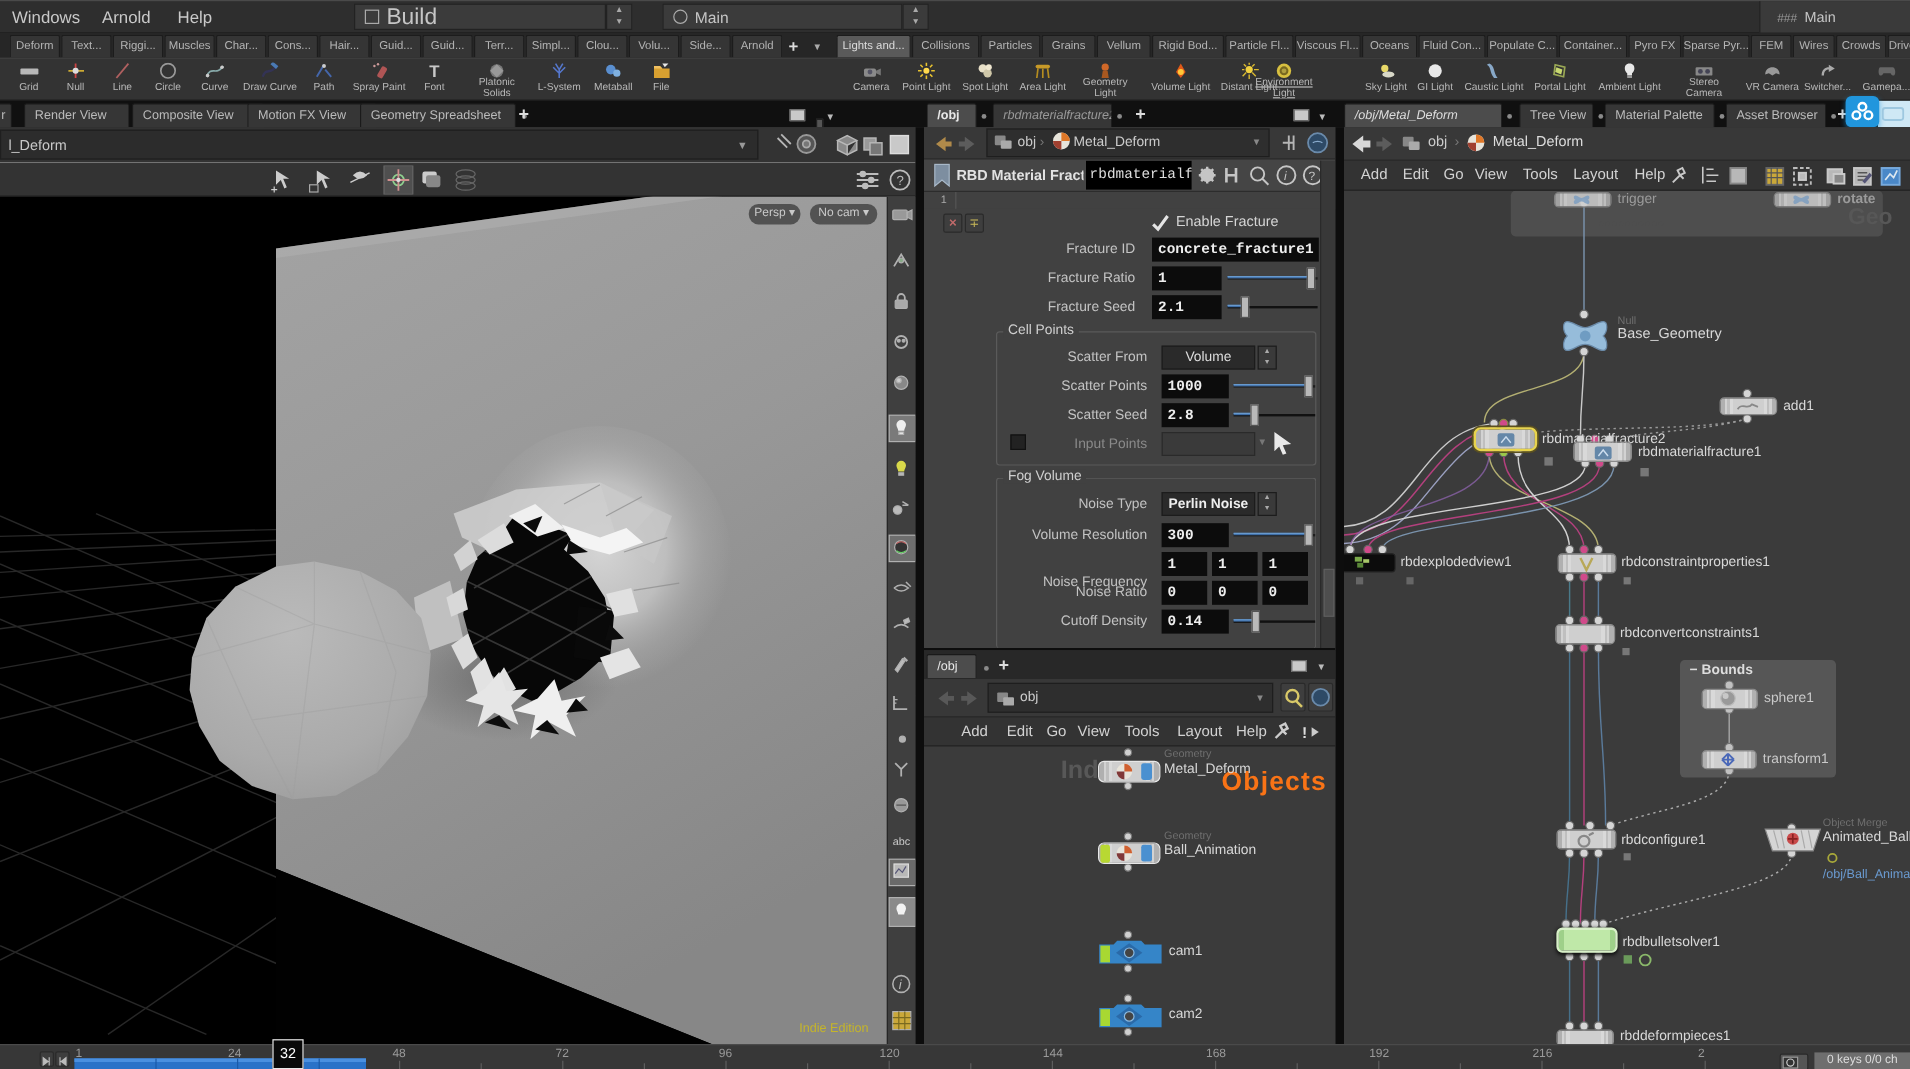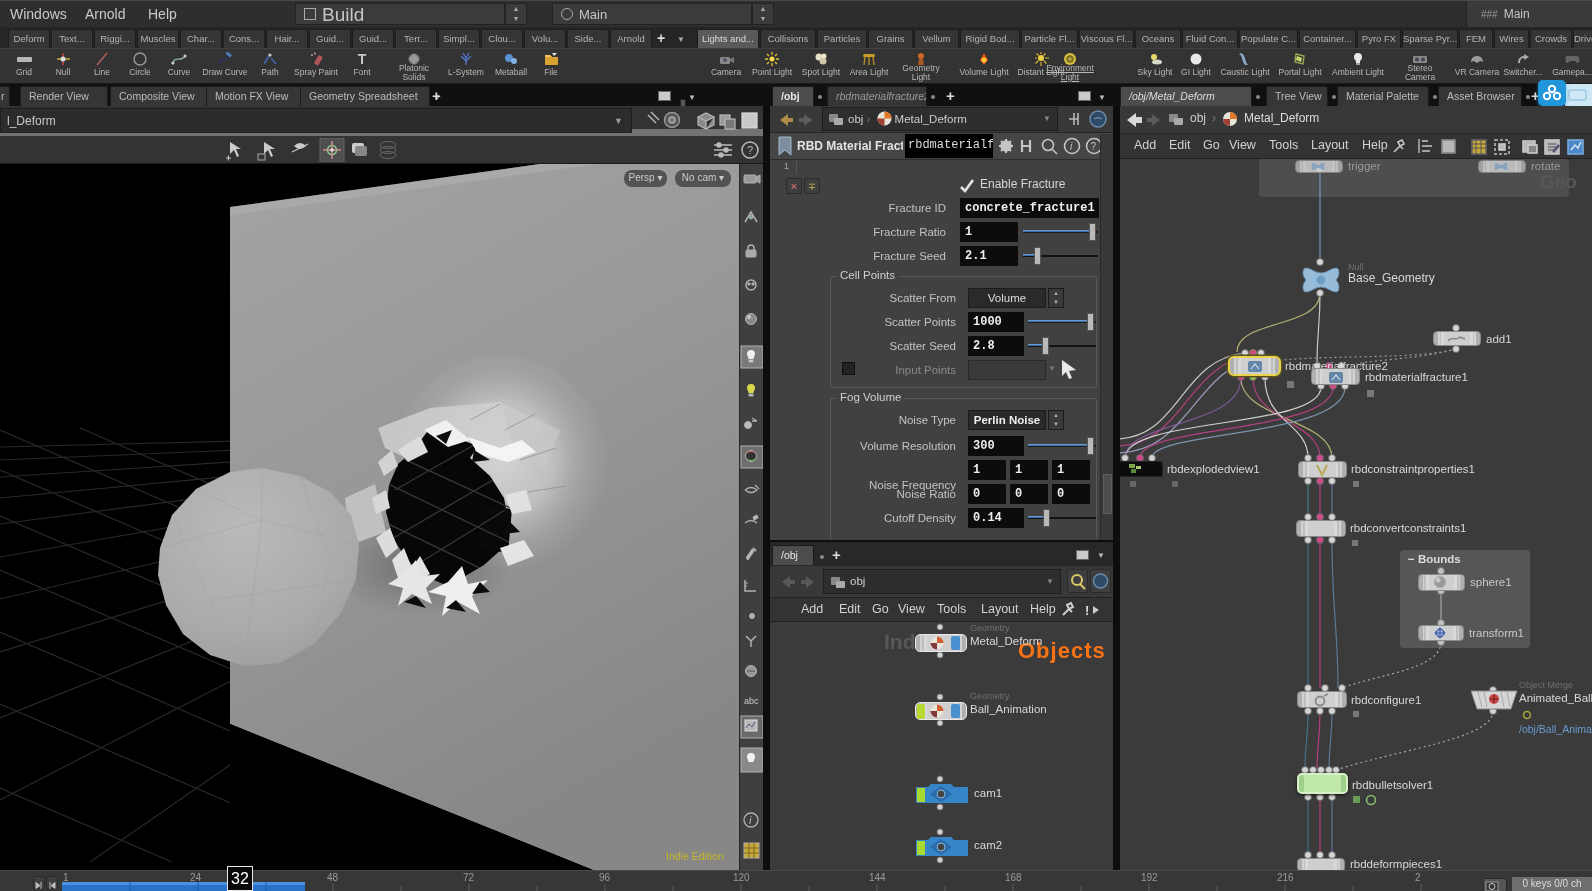--- a/index.html
+++ b/index.html
@@ -332,21 +332,21 @@
           <circle cx="14" cy="9" r="3.2" fill="none" stroke="#fff" stroke-width="2"></circle>
           <circle cx="9" cy="16" r="3.2" fill="none" stroke="#fff" stroke-width="2"></circle>
           <circle cx="19" cy="16" r="3.2" fill="none" stroke="#fff" stroke-width="2"></circle>
         </svg></div>
 <div class="abs" style="left:1568px;top:88px;width:20px;height:14px;"><svg width="20" height="14">
           <rect x="1" y="2" width="17" height="10" rx="2" fill="none" stroke="#9ec8e0" stroke-width="1.5"></rect>
         </svg></div>
 </div>
 <div id="viewport" class="abs" style="left:0;top:106px;width:763px;height:764px;background:#333;">
 
- <div class="abs" style="left:0;top:0;width:763px;height:30px;background:#333;border-bottom:7px solid #737373;">
+ <div class="abs" style="left:0;top:0;width:763px;height:30px;background:#333;border-bottom:1px solid #737373;">
   <div class="abs" style="left:0;top:2px;width:632px;height:25px;background:#2c2c2c;border:1px solid #1f1f1f;color:#c8c8c8;font-size:12px;line-height:24px;"><span style="margin-left:6px;">l_Deform</span><span style="position:absolute;right:8px;top:0;color:#999;font-size:9px;">▼</span></div>
   <svg class="abs" style="left:640px;top:3px;" width="120" height="24">
    <g stroke="#b5b5b5" fill="none" stroke-width="1.5">
     <path d="M8 6 L16 14 M13 5 L17 9 M11 3 L19 11"></path>
     <circle cx="32" cy="11" r="7.5" fill="#555" stroke="#999"></circle>
     <circle cx="32" cy="11" r="3" fill="#777" stroke="#aaa"></circle>
    </g>
   </svg>
   <svg class="abs" style="left:694px;top:3px;" width="70" height="24">
    <g stroke="#b8b8b8" fill="#7e7e7e" stroke-width="1.2">
@@ -981,21 +981,21 @@
 
   <div class="hnode" style="left:175px;top:1px;width:48px;height:13px;opacity:0.85;"></div>
   <svg class="abs" style="left:190px;top:2px;" width="16" height="11" opacity="0.8">
           <path d="M3 2 C5 2 6 4 8 4 C10 4 11 2 13 2 C15 2 15 5 13 5.5 C15 6 15 9 13 9 C11 9 10 7 8 7 C6 7 5 9 3 9 C1 9 1 6 3 5.5 C1 5 1 2 3 2 Z" fill="#7a9cc0"></path>
         </svg>
   <div class="nlabel" style="left:228px;top:1px;color:#9a9a9a;">trigger</div>
   <div class="hnode" style="left:358px;top:1px;width:48px;height:13px;opacity:0.85;"></div>
   <svg class="abs" style="left:373px;top:2px;" width="16" height="11" opacity="0.8">
           <path d="M3 2 C5 2 6 4 8 4 C10 4 11 2 13 2 C15 2 15 5 13 5.5 C15 6 15 9 13 9 C11 9 10 7 8 7 C6 7 5 9 3 9 C1 9 1 6 3 5.5 C1 5 1 2 3 2 Z" fill="#7a9cc0"></path>
         </svg>
-  <div class="nlabel" style="left:411px;top:1px;color:#9a9a9a;">rotate</div>
+  <div class="nlabel" style="left:411px;top:1px;color:#9a9a9a;font-weight:bold;">rotate</div>
 
   <svg class="abs" style="left:181px;top:107px;" width="40" height="28">
           <path d="M5 2 C10 2 14 7 20 7 C26 7 30 2 35 2 C39 2 39 10 35 14 C39 18 39 26 35 26 C30 26 26 21 20 21 C14 21 10 26 5 26 C1 26 1 18 5 14 C1 10 1 2 5 2 Z" fill="#96bcda" stroke="#6a8aa8"></path>
           <circle cx="20" cy="14" r="4.5" fill="#6f9cc2"></circle>
         </svg>
   <div class="nsub" style="left:228px;top:103px;">Null</div>
   <div class="nlabel" style="left:228px;top:112px;font-size:12px;">Base_Geometry</div>
 
   <div class="hnode" style="left:313px;top:172px;width:48px;height:15px;"></div>
   <svg class="abs" style="left:326px;top:174px;" width="22" height="11">
@@ -1110,20 +1110,20 @@
   </g>
   <g stroke="#5e5e5e">
    <path d="M65 13 V20 M133 15 V20 M201 13 V20 M269 15 V20 M333 13 V20 M401 15 V20 M469 13 V20 M537 15 V20 M605 13 V20 M673 15 V20 M741 13 V20 M809 15 V20 M877 13 V20 M945 15 V20 M1013 13 V20 M1081 15 V20 M1149 13 V20 M1217 15 V20 M1285 13 V20 M1353 15 V20 M1421 13 V20"></path>
   </g>
   <rect x="62" y="11" width="243" height="10" fill="#2a72c8"></rect>
   <rect x="62" y="11" width="243" height="3" fill="#4a90e0"></rect>
   <g stroke="#1a5aa8">
           <path d="M130 11 V21 M198 11 V21 M266 11 V21"></path>
         </g>
  </svg>
- <div class="abs" style="left:227px;top:-5px;width:26px;height:25px;background:#090909;border:1.5px solid #e8e8e8;color:#fff;font-size:16px;text-align:center;line-height:23px;z-index:5;">32</div>
+ <div class="abs" style="left:227px;top:-5px;width:26px;height:25px;background:#090909;border:1.5px solid #e8e8e8;color:#fff;font-size:12px;text-align:center;line-height:23px;z-index:5;">32</div>
  <div class="icbtn" style="left:1483px;top:7px;width:24px;height:14px;background:#555;"><svg width="22" height="12">
           <rect x="2" y="1" width="12" height="9" fill="#333" stroke="#999"></rect>
           <circle cx="8" cy="5.5" r="3" fill="none" stroke="#ccc"></circle>
         </svg></div>
  <div class="abs" style="left:1512px;top:6px;width:80px;height:15px;background:#6e6e6e;color:#dcdcdc;font-size:10px;line-height:14px;text-align:center;">0 keys 0/0 ch</div>
 </div>
 
 </div>
 </body></html>

